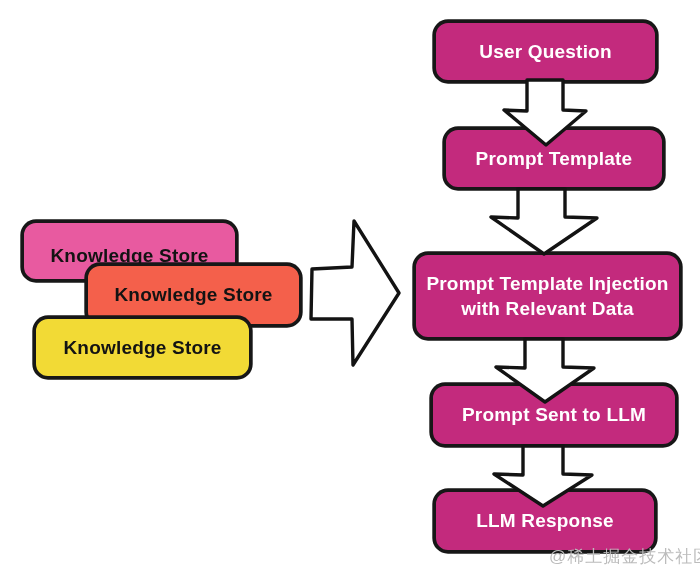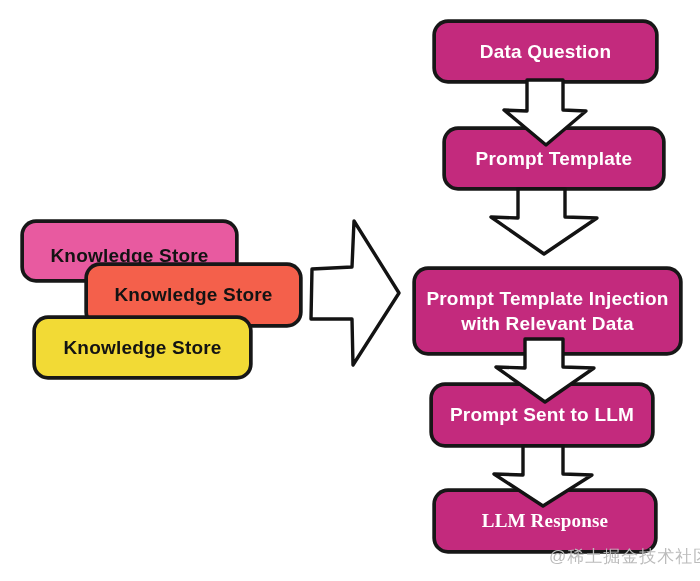--- a/index.html
+++ b/index.html
@@ -37,23 +37,23 @@
   }
   
   .kbox { color: #131313; }
   .k1 { left: 21px;  top: 220px; width: 217px; height: 62px; z-index: 1; padding-top: 9px; }
   .k2 { left: 85px;  top: 263px; width: 217px; height: 64px; z-index: 2; }
   .k3 { left: 33px;  top: 316px; width: 219px; height: 63px; z-index: 3; }
   
   .fbox { color: #ffffff; z-index: 2; }
   .f1 { left: 433px; top: 20px;  width: 225px; height: 63px; }
   .f2 { left: 435px; top: 127px; width: 222px; height: 63px; margin-left: 8px; }
-  .f3 { left: 413px; top: 267px; width: 269px; height: 88px; align-items: center; }
-  .f4 { left: 430px; top: 383px; width: 224px; height: 64px; }
-  .f5 { left: 433px; top: 489px; width: 224px; height: 64px; font-family: Liberation Serif, serif; }
+  .f3 { left: 413px; top: 252px; width: 269px; height: 88px; align-items: center; }
+  .f4 { left: 430px; top: 383px; width: 248px; height: 64px; }
+  .f5 { left: 433px; top: 489px; width: 224px; height: 64px; }
   
   .arrow { position: absolute; }
   .arrow path {
     fill: #ffffff;
     stroke: #131313;
     stroke-width: 3.4;
     stroke-linejoin: round;
   }
   .arrow-right { left: 303px; top: 214px; z-index: 1; }
   .a1 { left: 500px; top: 78px;  z-index: 4; }
@@ -85,21 +85,21 @@
   </div>
   <div class="box kbox k3" style="background-color: rgb(242, 218, 53);">
     <span>Knowledge Store</span>
   </div>
 
   <svg class="arrow arrow-right" width="100" height="158" viewBox="0 0 100 158">
     <path d="M9,55 L49,53 L51,7 L96,79 L50,151 L49,105 L8,105 Z"></path>
   </svg>
 
   <div class="box fbox f1" style="background-color: rgb(195, 42, 125);">
-    <span>Data Question</span>
+    <span>User Question</span>
   </div>
 
   <svg class="arrow a1" width="90" height="70" viewBox="0 0 90 70">
     <path d="M27,2 L63,2 L63,32 L86,33 L46,67 L4,32 L27,33 Z"></path>
   </svg>
 
   <div class="box fbox f2" style="background-color: rgb(195, 42, 125);">
     <span>Prompt Template</span>
   </div>
 

